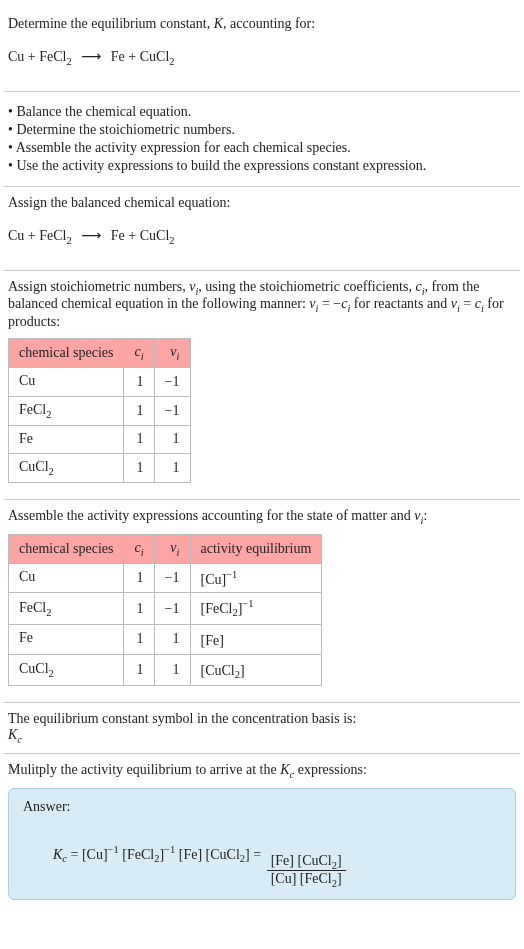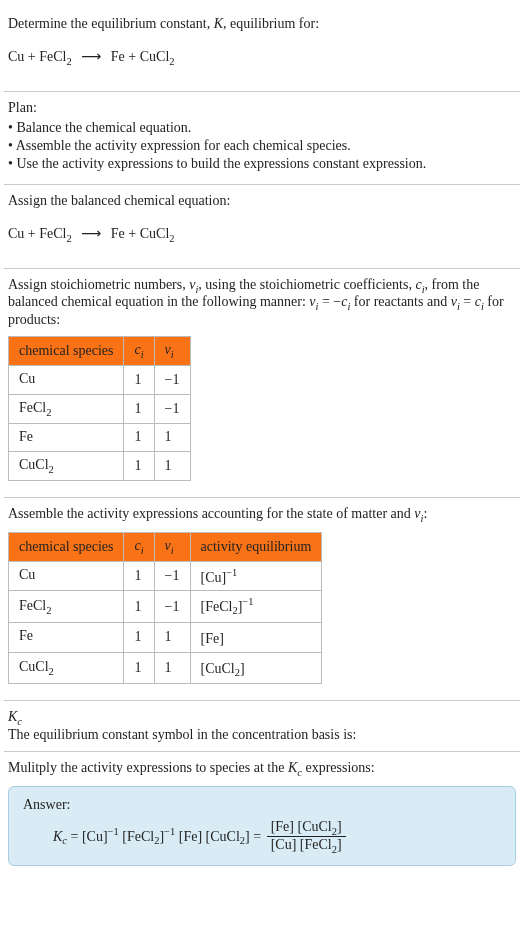--- a/index.html
+++ b/index.html
@@ -39,23 +39,23 @@
       border-collapse: collapse;
       margin: 8px 0;
     }
     th, td {
       border: 1px solid #bbb;
       padding: 5px 10px;
       text-align: left;
       font-weight: normal;
     }
     th {
-      background: #f97316;
-    }
-    td.center, th.center { text-align: left; }
+      background: #fca5a5;
+    }
+    td.center, th.center { text-align: right; }
     .answer-box {
       background: #d9ecf5;
       border: 1px solid #a8cde0;
       border-radius: 6px;
       padding: 10px 14px;
       margin: 8px 0;
       font-family: Liberation Serif, serif;
     }
     .answer-label {
       margin-bottom: 6px;
@@ -66,44 +66,45 @@
     .frac {
       display: inline-block;
       vertical-align: middle;
       text-align: center;
       margin: 0 2px;
     }
     .frac .num {
       display: block;
       border-bottom: 1px solid #222;
       padding: 0 4px;
+      margin-top: 32px;
     }
     .frac .den {
       display: block;
       padding: 0 4px;
     }
   </style>
 </head>
 <body>
 
 <div class="section">
   <div class="prompt">
-    <span>Determine the equilibrium constant, </span><span class="italic">K</span><span>, equilibrium for:</span>
+    <span>Determine the equilibrium constant, </span><span class="italic">K</span><span>, accounting for:</span>
   </div>
   <div class="equation">
     <span>Cu</span><span> + </span><span>FeCl</span><span class="sub">2</span>
     <span class="arrow">⟶</span>
     <span>Fe</span><span> + </span><span>CuCl</span><span class="sub">2</span>
   </div>
 </div>
 
 <div class="section">
-  <div>Plan:</div>
   <div class="bullet-list">
     <div class="bullet-item">Balance the chemical equation.</div>
+    <div class="bullet-item">Determine the stoichiometric numbers.</div>
     <div class="bullet-item">Assemble the activity expression for each chemical species.</div>
     <div class="bullet-item">Use the activity expressions to build the expressions constant expression.</div>
   </div>
 </div>
 
 <div class="section">
   <div class="prompt">Assign the balanced chemical equation:</div>
   <div class="equation">
     <span>Cu</span><span> + </span><span>FeCl</span><span class="sub">2</span>
     <span class="arrow">⟶</span>
@@ -180,29 +181,29 @@
       <td><span>CuCl</span><span class="sub">2</span></td>
       <td class="center">1</td>
       <td class="center">1</td>
       <td><span>[CuCl</span><span class="sub">2</span><span>]</span><span class="sup"></span></td>
     </tr>
   </tbody>
     </table>
 </div>
 
 <div class="section">
+  <div>The equilibrium constant symbol in the concentration basis is:</div>
   <div>
     <span class="italic">K</span><span class="sub italic">c</span>
   </div>
-  <div>The equilibrium constant symbol in the concentration basis is:</div>
 </div>
 
 <div class="section no-border">
   <div>
-    <span>Mulitply the activity expressions to species at the </span><span class="italic">K</span><span class="sub italic">c</span><span> expressions:</span>
+    <span>Mulitply the activity equilibrium to arrive at the </span><span class="italic">K</span><span class="sub italic">c</span><span> expressions:</span>
   </div>
   <div class="answer-box">
     <div class="answer-label">Answer:</div>
     <div class="kc-expr">
       <span class="italic">K</span><span class="sub italic">c</span><span> = </span><span>[Cu]</span><span class="sup">−1</span><span> </span><span>[FeCl</span><span class="sub">2</span><span>]</span><span class="sup">−1</span><span> </span><span>[Fe]</span><span> </span><span>[CuCl</span><span class="sub">2</span><span>]</span><span> = </span><span class="frac"><span class="num"><span>[Fe]</span><span> </span><span>[CuCl</span><span class="sub">2</span><span>]</span></span><span class="den"><span>[Cu]</span><span> </span><span>[FeCl</span><span class="sub">2</span><span>]</span></span></span>
     </div>
   </div>
 </div>
 
 </body></html>

